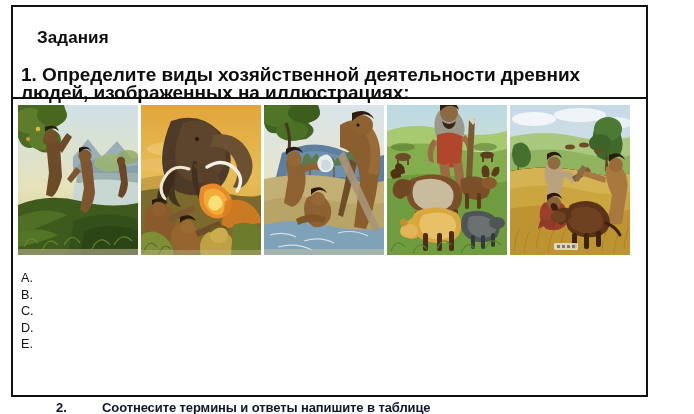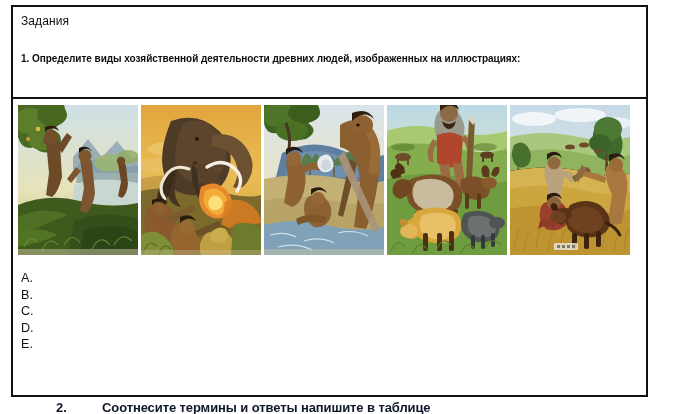--- a/index.html
+++ b/index.html
@@ -33,30 +33,30 @@
     position: absolute;
     left: 0;
     top: 0;
     right: 0;
     height: 92px;
     border-bottom: 2px solid #111111;
     box-sizing: border-box;
     padding: 6px 10px 0 8px;
   }
   #task-title {
-    font-size: 12px;
-    font-weight: normal;
+    font-size: 17px;
+    font-weight: bold;
     letter-spacing: 0.1px;
     line-height: 17px;
-    margin: 0;
+    margin: 16px;
     color: #0d0d0d;
   }
   #question-text {
     margin: 20px 0 0 0;
-    font-size: 10px;
+    font-size: 19px;
     font-weight: bold;
     line-height: 17.5px;
     letter-spacing: -0.05px;
     color: #0d0d0d;
     max-width: 616px;
   }
 
   
   #illustration-strip {
     position: absolute;

